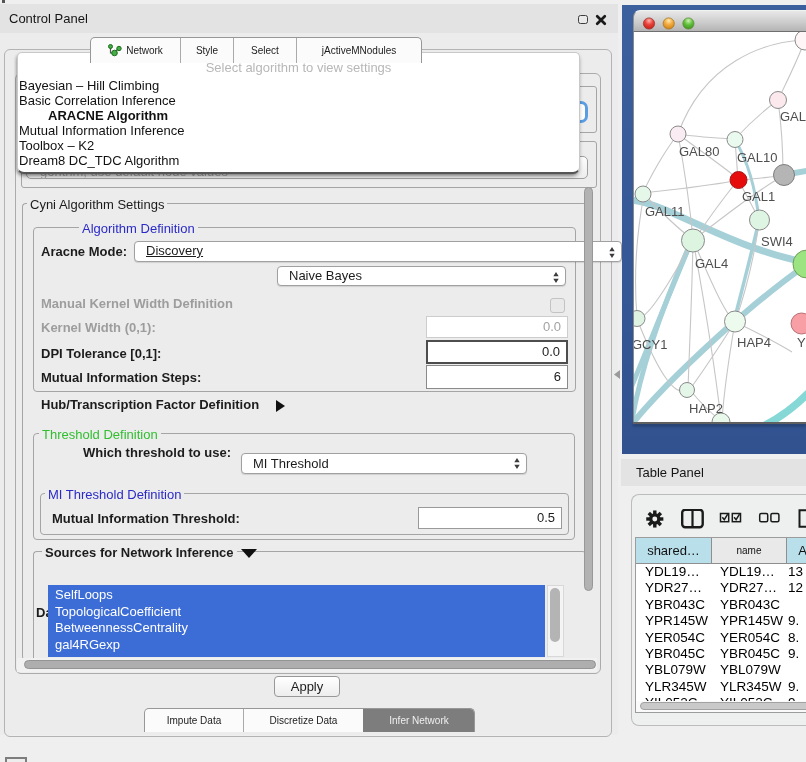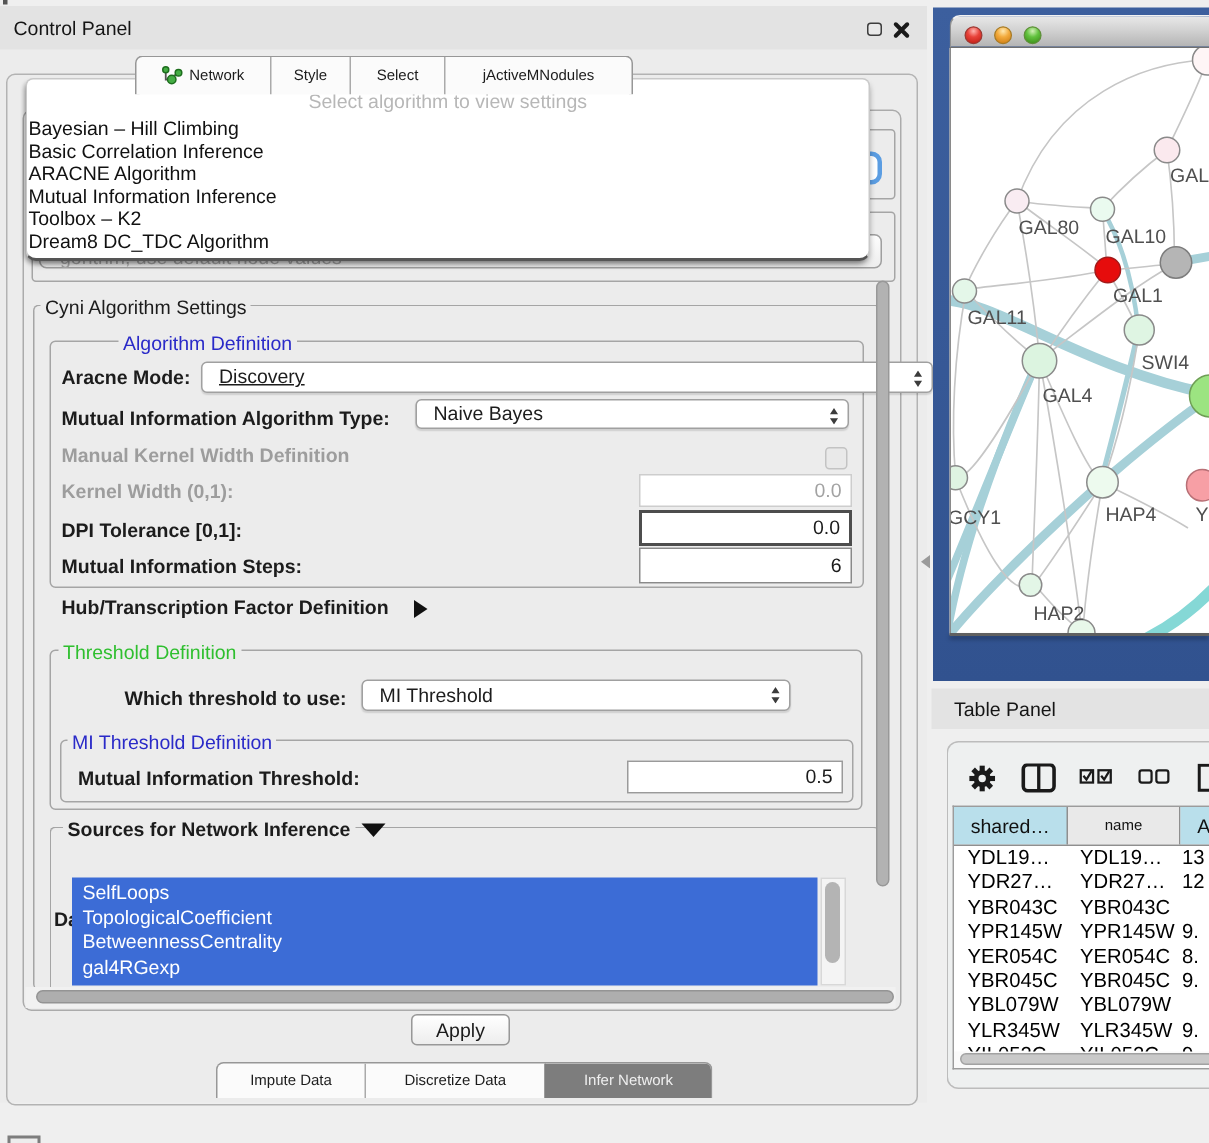--- a/index.html
+++ b/index.html
@@ -51,21 +51,20 @@
   </div>
 
   <div class="grp" style="left:33px;top:223px;width:541px;height:163px;">
     <span class="ttl" style="left:5px;color:#2a2ac8;margin-left:40px;">Algorithm Definition</span>
   </div>
   <div class="lbl" style="left:41px;top:240px;">Aracne Mode:</div>
   <div class="combo" style="left:134px;top:237px;width:488px;height:20.5px;line-height:18.5px;text-decoration:underline;">Discovery
     <svg class="carr" style="right:6px;top:4.5px;" width="6" height="11" viewBox="0 0 6 11">
           <path d="M3 0 L5.7 4.2 H0.3 Z M3 11 L5.7 6.8 H0.3 Z" fill="#3c3c3c"></path>
         </svg></div>
-  <div class="lbl" style="left:41px;top:266.5px;">Mutual Information Algorithm Type:</div>
   <div class="combo" style="left:277px;top:262px;width:289px;height:19.5px;line-height:17.5px;">Naive Bayes
     <svg class="carr" style="right:6px;top:4.5px;" width="6" height="11" viewBox="0 0 6 11">
           <path d="M3 0 L5.7 4.2 H0.3 Z M3 11 L5.7 6.8 H0.3 Z" fill="#3c3c3c"></path>
         </svg></div>
   <div class="lbl" style="left:41px;top:292px;color:#9d9d9d;">Manual Kernel Width Definition</div>
   <div class="abs" style="left:550px;top:294px;width:13px;height:13px;border:1px solid #c3c3c3;border-radius:3px;background:#e9e9e9;"></div>
   <div class="lbl" style="left:41px;top:316.3px;color:#9d9d9d;">Kernel Width (0,1):</div>
   <div class="field" style="left:426px;top:312px;width:142px;height:21.5px;border-color:#cdcdcd;color:#a2a2a2;line-height:19.5px;">0.0</div>
   <div class="lbl" style="left:41px;top:341.5px;">DPI Tolerance [0,1]:</div>
   <div class="field" style="left:426px;top:336px;width:142px;height:24px;border:2px solid #4d4d4d;line-height:20px;">0.0</div>
@@ -73,21 +72,21 @@
   <div class="field" style="left:426px;top:361px;width:142px;height:24px;border-color:#8a8a8a;line-height:22px;">6</div>
 
   <div class="lbl" style="left:41px;top:393px;">Hub/Transcription Factor Definition</div>
   <svg class="abs" style="left:274px;top:395px;" width="12" height="14" viewBox="0 0 12 14">
         <path d="M2 1 L11 7 L2 13 Z" fill="#111"></path>
       </svg>
 
   <div class="grp" style="left:33px;top:429px;width:540px;height:105px;">
     <span class="ttl" style="left:5px;color:#2fbf2f;">Threshold Definition</span>
   </div>
-  <div class="lbl" style="left:83px;top:454px;">Which threshold to use:</div>
+  <div class="lbl" style="left:83px;top:441px;">Which threshold to use:</div>
   <div class="combo" style="left:241px;top:448.5px;width:286px;height:21.5px;line-height:19px;">MI Threshold
     <svg class="carr" style="right:6px;top:4.5px;" width="6" height="11" viewBox="0 0 6 11">
           <path d="M3 0 L5.7 4.2 H0.3 Z M3 11 L5.7 6.8 H0.3 Z" fill="#3c3c3c"></path>
         </svg></div>
   <div class="grp" style="left:40px;top:489px;width:527px;height:40px;">
     <span class="ttl" style="left:4px;color:#2a2ac8;">MI Threshold Definition</span>
   </div>
   <div class="lbl" style="left:52px;top:506.5px;">Mutual Information Threshold:</div>
   <div class="field" style="left:418px;top:503px;width:144px;height:22px;border-color:#9a9a9a;line-height:20px;">0.5</div>
 
@@ -132,21 +131,21 @@
     <div class="tab" style="width:52px;">Style</div>
     <div class="tab" style="width:62px;">Select</div>
     <div class="tab" style="width:124px;">jActiveMNodules</div>
   </div>
 
   <div class="abs" style="z-index:40;left:17px;top:48px;width:563px;height:122px;background:#fff;border:1px solid #c9c9c9;border-radius:5px 5px 7px 7px;border-bottom:2px solid #555;box-shadow:0 3px 4px -1px rgba(0,0,0,0.4), -2px 2px 3px -1px rgba(0,0,0,0.2);box-sizing:border-box;">
     <div style="text-align:center;font-size:13px;color:#b7b7b7;margin-top:7px;line-height:15px;">Select algorithm to view settings</div>
     <div style="font-size:13px;color:#111;line-height:15px;margin-top:3px;padding-left:1px;">
       <div>Bayesian – Hill Climbing</div>
       <div>Basic Correlation Inference</div>
-      <div style="font-weight:normal;">ARACNE Algorithm</div>
+      <div style="font-weight:bold;padding-left:29px;">ARACNE Algorithm</div>
       <div>Mutual Information Inference</div>
       <div>Toolbox – K2</div>
       <div>Dream8 DC_TDC Algorithm</div>
     </div>
   </div>
 </div>
 
 <div class="abs" style="left:5px;top:757px;width:18px;height:12px;border:2px solid #7d7d7d;background:#ededed;"></div>
 <div class="abs" style="left:2px;top:0;width:3px;height:3px;background:#555;"></div>
 

